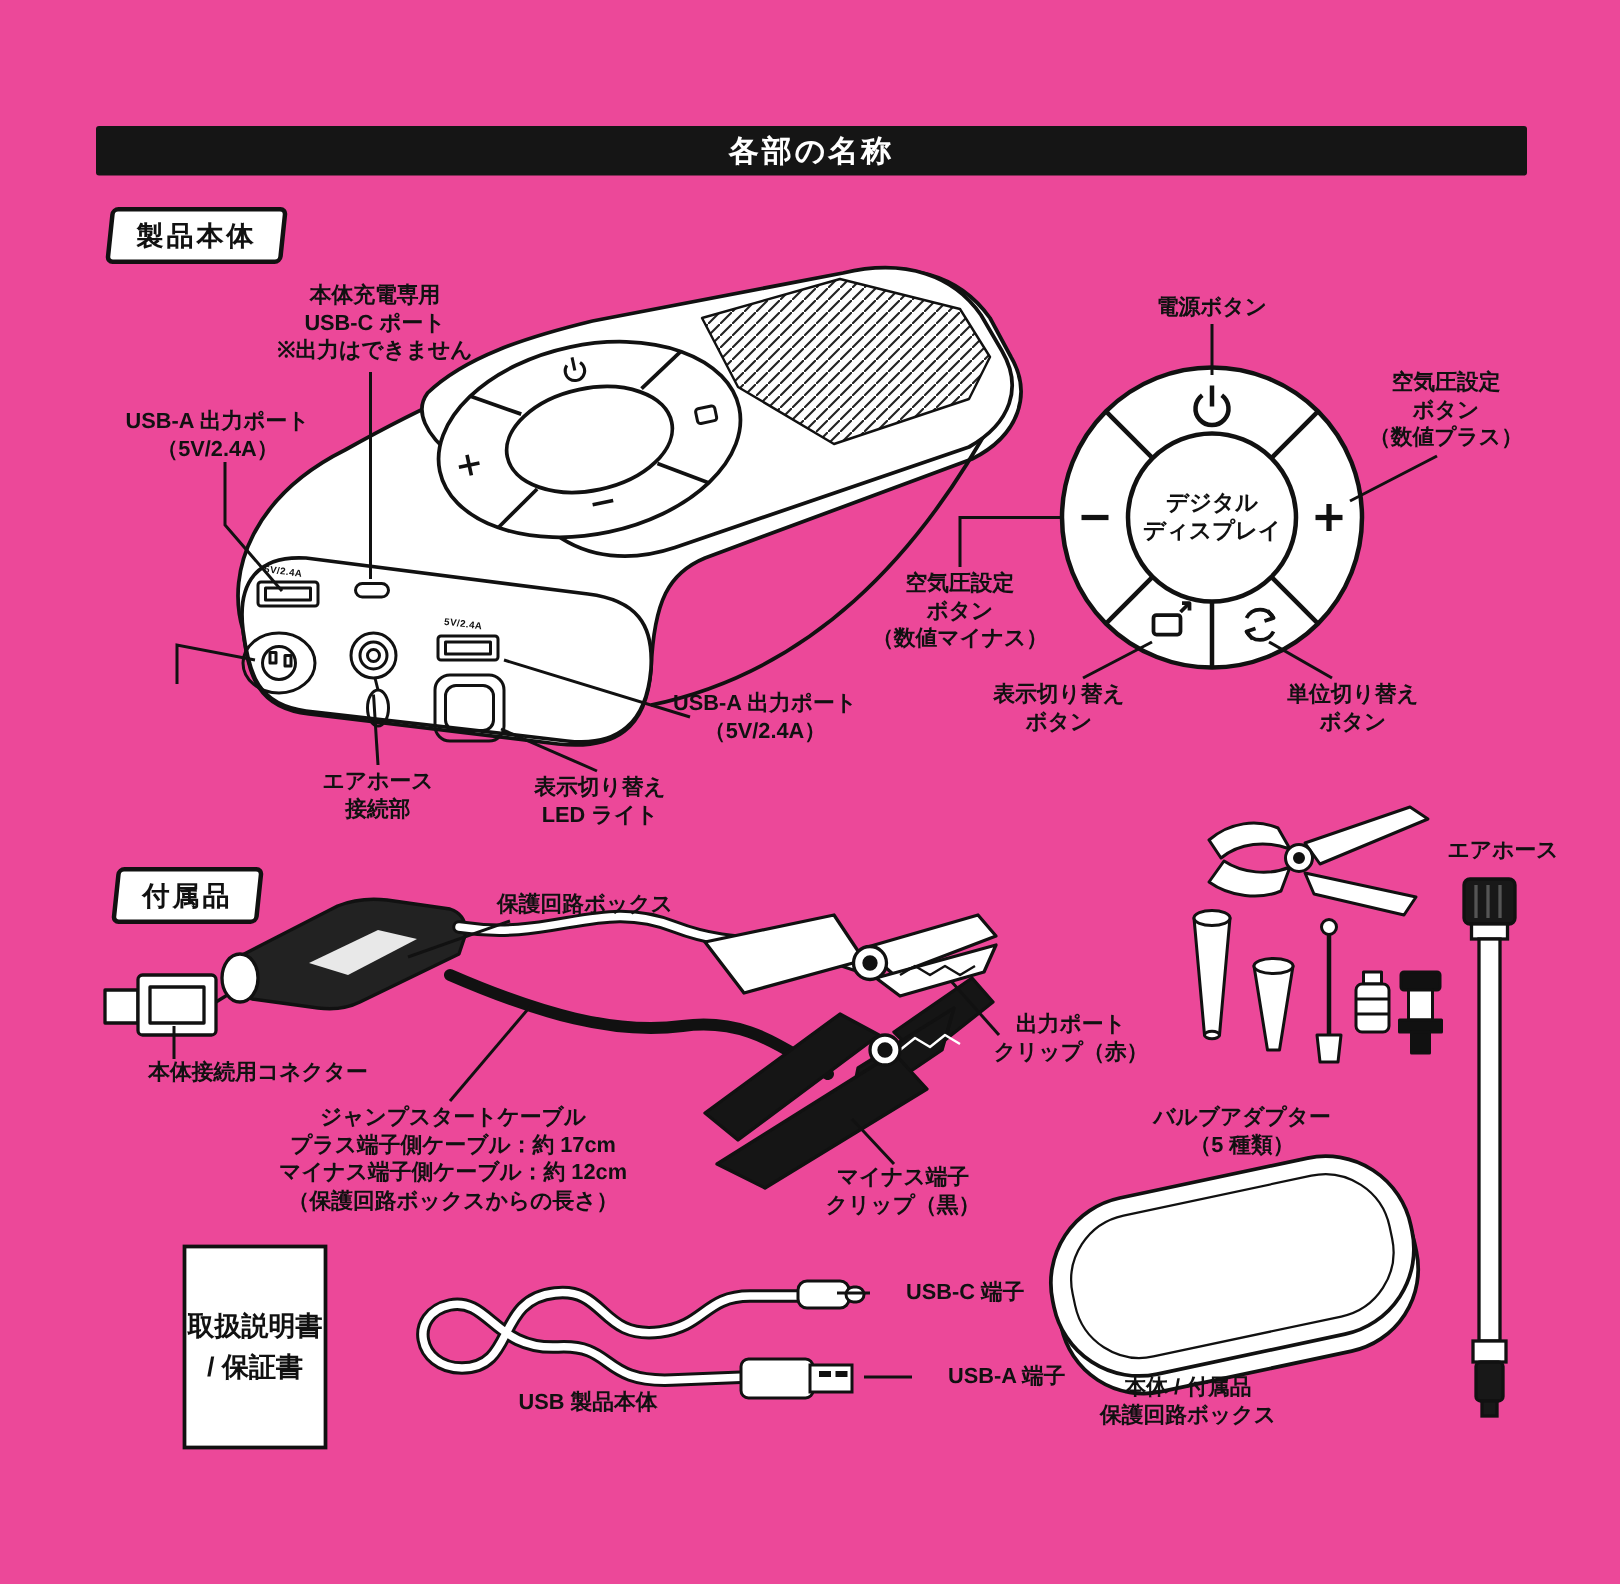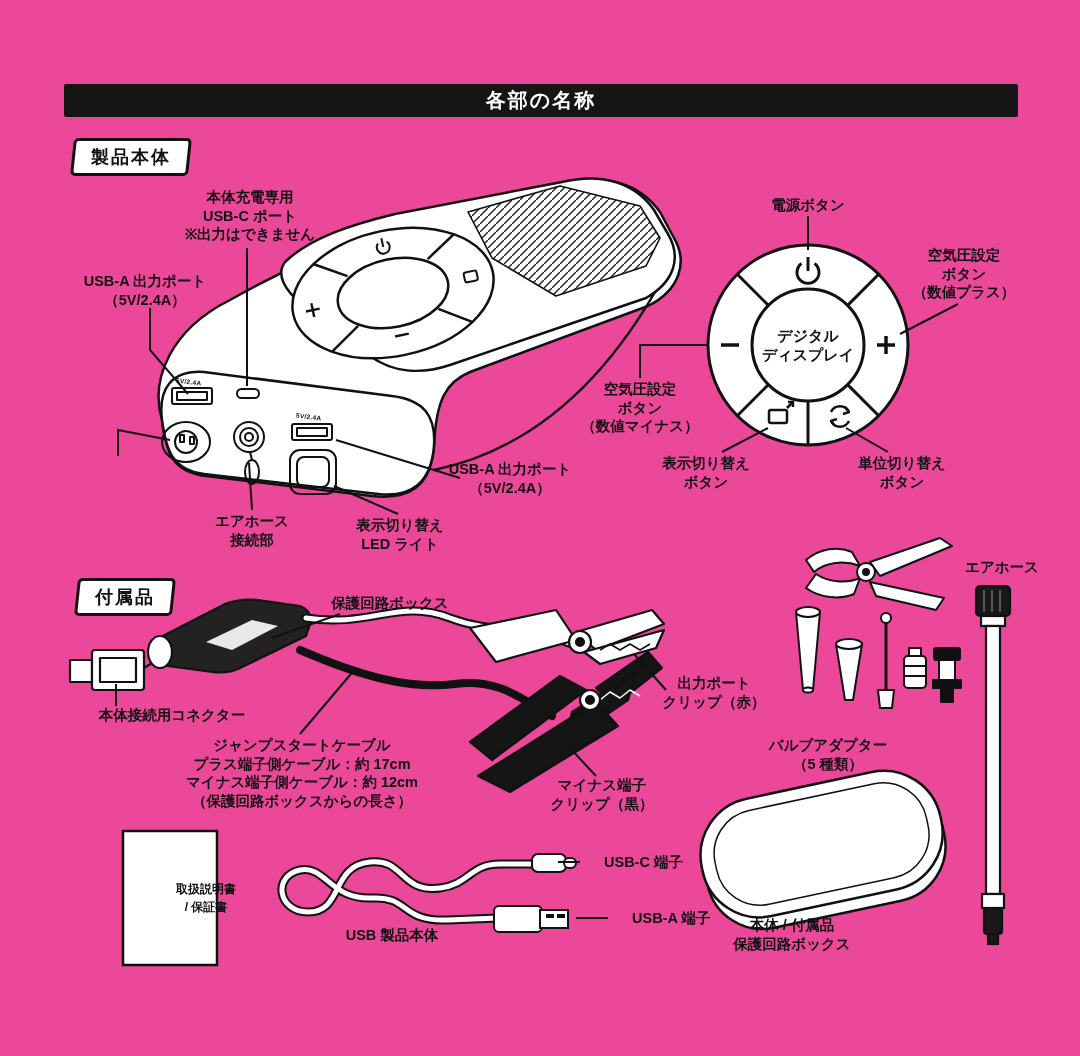--- a/index.html
+++ b/index.html
@@ -12,21 +12,21 @@
   .lbl.mid{transform:translate(-50%,-50%);}
   .tiny{position:absolute;font-size:6.5px;font-weight:700;transform:rotate(7deg);letter-spacing:.3px;}
   #header-bar{position:absolute;left:64px;top:84px;width:954px;height:33px;background:#151515;
        display:flex;align-items:center;justify-content:center;border-radius:2px;}
   #header-bar span{color:#fff;font-size:20px;font-weight:700;letter-spacing:2px;}
   .section-box{position:absolute;border:3px solid #111;border-radius:5px;background:#fff;
        padding:4px 16px;font-size:18px;font-weight:800;transform:skewX(-6deg);}
   .section-box span{display:inline-block;transform:skewX(6deg);letter-spacing:2px;}
   #manual-box{position:absolute;left:124px;top:832px;width:92px;height:132px;
        display:flex;align-items:center;justify-content:center;text-align:center;
-       white-space:pre-line;font-size:12px;font-weight:700;line-height:1.5;margin-left:36px;}
+       white-space:pre-line;font-size:18px;font-weight:700;line-height:1.5;}
 </style>
 </head>
 <body>
 
 <div id="canvas">
 
 <svg id="art" width="1080" height="1056" viewBox="0 0 1080 1056">
   <defs>
     <pattern id="hatch" patternUnits="userSpaceOnUse" width="8" height="8">
       <path d="M0,8 L8,0" stroke="#222" stroke-width="1.4"></path>

